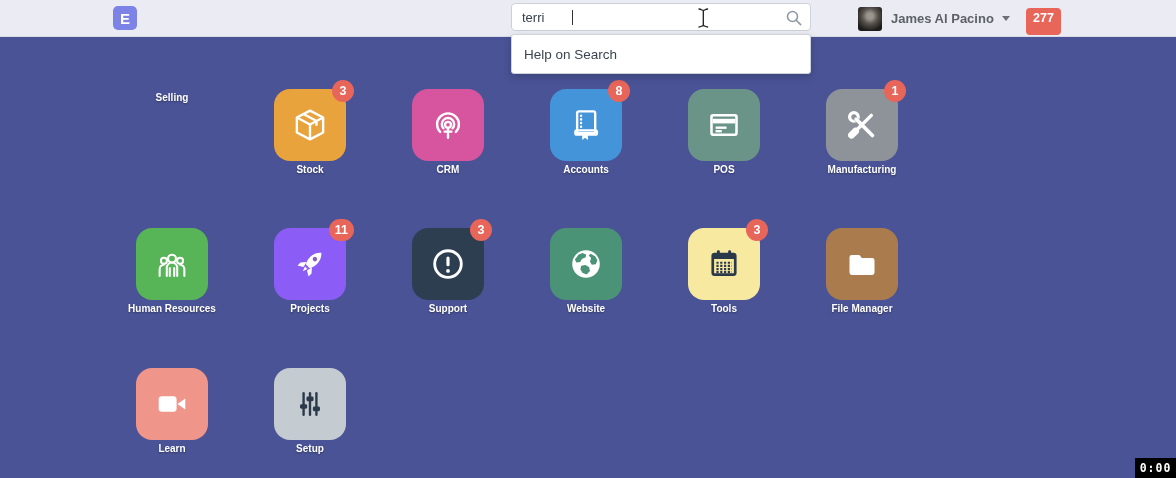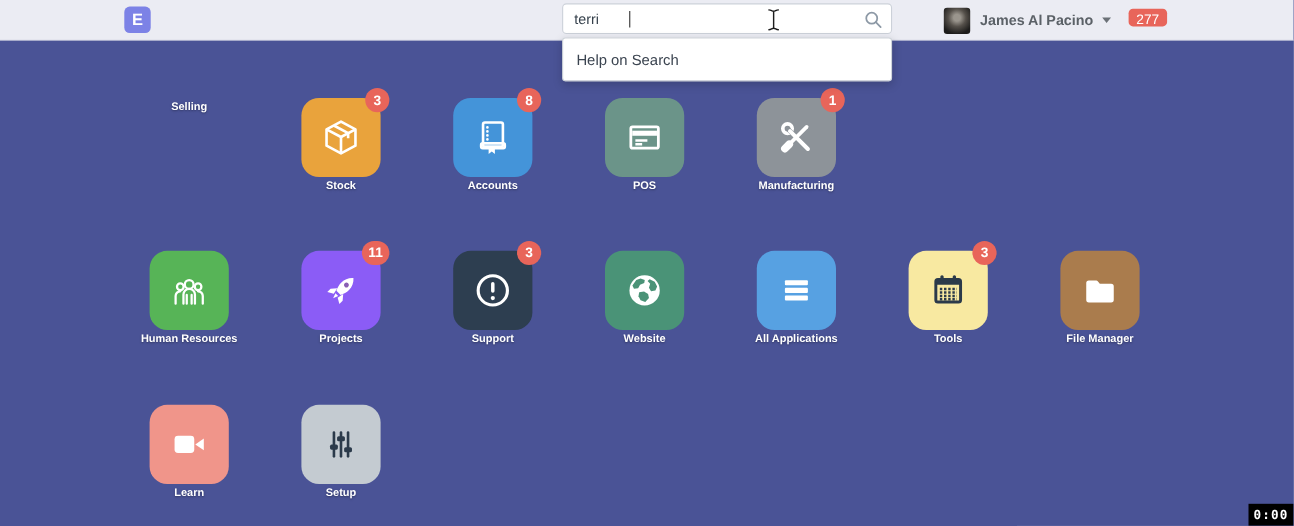--- a/index.html
+++ b/index.html
@@ -20,22 +20,22 @@
              border:1px solid #cfd4da; border-radius:3px; box-shadow:0 3px 9px rgba(0,0,0,.18);
              z-index:20; display:flex; align-items:center; padding-left:12px;
              font-size:13.5px; color:#3b4450; }
   .ibeam { position:absolute; left:697px; top:7px; z-index:30; }
   .userarea { position:absolute; left:858px; top:0; height:37px; display:flex; align-items:center; gap:9px; }
   .avatar { width:24px; height:24px; border-radius:3px;
             background:radial-gradient(circle at 50% 38%, #9a958d 0 16%, #55504a 42%, #1d1c1b 78%); }
   .username { font-size:13px; font-weight:600; color:#5b6167; }
   .chevron { width:0; height:0; border-left:4px solid transparent; border-right:4px solid transparent;
              border-top:5px solid #6b7177; margin-left:-1px; }
-  .notif { position:absolute; left:1026px; top:8px; height:16px; line-height:20px; padding:0 7px;
-           border-radius:4px; color:#fff; font-size:12.5px; font-weight:normal; }
+  .notif { position:absolute; left:1026px; top:8px; height:27px; line-height:20px; padding:0 7px;
+           border-radius:4px; color:#fff; font-size:12.5px; font-weight:bold; }
 
   
   #desktop { position:absolute; left:0; top:37px; width:1176px; height:441px; }
   .row { position:absolute; left:103px; display:flex; }
   .row1 { top:52px; } .row2 { top:191px; } .row3 { top:331px; }
   .cell { width:138px; display:flex; flex-direction:column; align-items:center; }
   .tile { position:relative; width:72px; height:72px; border-radius:16px; color:#fff;
           display:flex; align-items:center; justify-content:center; }
   .tile svg { width:38px; height:38px; }
   .badge { position:absolute; top:-9px; right:-8px; min-width:22px; height:22px; line-height:22px;
@@ -99,20 +99,32 @@
             <path d="M3.7 7.3 12 11.7 20.3 7.3"></path>
             <path d="M12 11.7V21.1"></path>
             <path d="M7.9 5.1 16.1 9.5 16.1 12.4"></path>
           </svg>
           <span class="badge" style="background: rgb(232, 101, 90);">3</span>
         </div>
         <div class="app-label">Stock</div>
       </div>
 
 
+      <div class="cell">
+        <div class="tile" style="background: rgb(214, 85, 158); --tile: #d6559e;">
+          <svg viewBox="0 0 24 24" fill="none" stroke="currentColor" stroke-width="1.5" stroke-linecap="round">
+            <path d="M7.1 16.4a6.9 6.9 0 1 1 9.8 0"></path>
+            <path d="M9.1 14.1a3.9 3.9 0 1 1 5.8 0"></path>
+            <circle cx="12" cy="11.9" r="1.9"></circle>
+            <path d="M12 13.8v6.3"></path>
+            <path d="M9.9 16.2h4.2"></path>
+          </svg>
+        </div>
+        <div class="app-label">CRM</div>
+      </div>
 
       <div class="cell">
         <div class="tile" style="background: rgb(68, 148, 217); --tile: #4494d9;">
           <svg viewBox="0 0 24 24" fill="none" stroke="currentColor" stroke-width="1.5">
             <rect x="6.4" y="3.4" width="11.4" height="13.8" rx="1.1"></rect>
             <rect x="5.3" y="15.4" width="13.6" height="2.7" rx=".9"></rect>
             <line x1="8.9" y1="6.1" x2="8.9" y2="14" stroke-dasharray="0.1 2.2" stroke-linecap="round"></line>
             <path d="M9.6 18.1v3.4l1.8-1.4 1.8 1.4v-3.4" fill="currentColor" stroke="none"></path>
           </svg>
           <span class="badge" style="background: rgb(232, 101, 90);">8</span>
@@ -198,30 +210,20 @@
           <svg viewBox="0 0 24 24">
             <circle cx="12" cy="12" r="8.7" fill="currentColor"></circle>
             <path d="M7.2 6.1l2.5-1 2.4.9-.3 1.8-2.4 1-1.1 2-2.4.3-.9-1.9z" fill="var(--tile)"></path>
             <path d="M14.9 5.6l2.9 1.5 1.4 2.6-1 2.4-2.5.4-1.2-2 .7-2.3-1.5-1.6z" fill="var(--tile)"></path>
             <path d="M8.9 13.1l2.8-.4 2.3 1.3.5 2.4-2.1 2.2-2.7-1-1.2-2.3z" fill="var(--tile)"></path>
           </svg>
         </div>
         <div class="app-label">Website</div>
       </div>
 
-      <div class="cell">
-        <div class="tile" style="background: rgb(87, 161, 226); --tile: #57a1e2;">
-          <svg viewBox="0 0 24 24" fill="currentColor">
-            <rect x="5.4" y="6.2" width="13.2" height="2.9" rx=".6"></rect>
-            <rect x="5.4" y="10.55" width="13.2" height="2.9" rx=".6"></rect>
-            <rect x="5.4" y="14.9" width="13.2" height="2.9" rx=".6"></rect>
-          </svg>
-        </div>
-        <div class="app-label">All Applications</div>
-      </div>
 
       <div class="cell">
         <div class="tile" style="background: rgb(248, 233, 161); --tile: #f8e9a1; color: rgb(43, 58, 74);">
           <svg viewBox="0 0 24 24">
             <rect x="4.9" y="5.7" width="14.2" height="13" rx="1.2" fill="none" stroke="currentColor" stroke-width="1.7"></rect>
             <path d="M4.9 6.9a1.2 1.2 0 0 1 1.2-1.2h11.8a1.2 1.2 0 0 1 1.2 1.2v1.9H4.9z" fill="currentColor"></path>
             <rect x="7.5" y="3.3" width="1.9" height="3.2" rx=".9" fill="currentColor"></rect>
             <rect x="14.6" y="3.3" width="1.9" height="3.2" rx=".9" fill="currentColor"></rect>
             <g stroke="currentColor" stroke-width="1.4" stroke-dasharray="1.4 1" fill="none">
               <path d="M7.2 11.2h9.8M7.2 13.2h9.8M7.2 15.2h9.8M7.2 17.1h9.8"></path>

